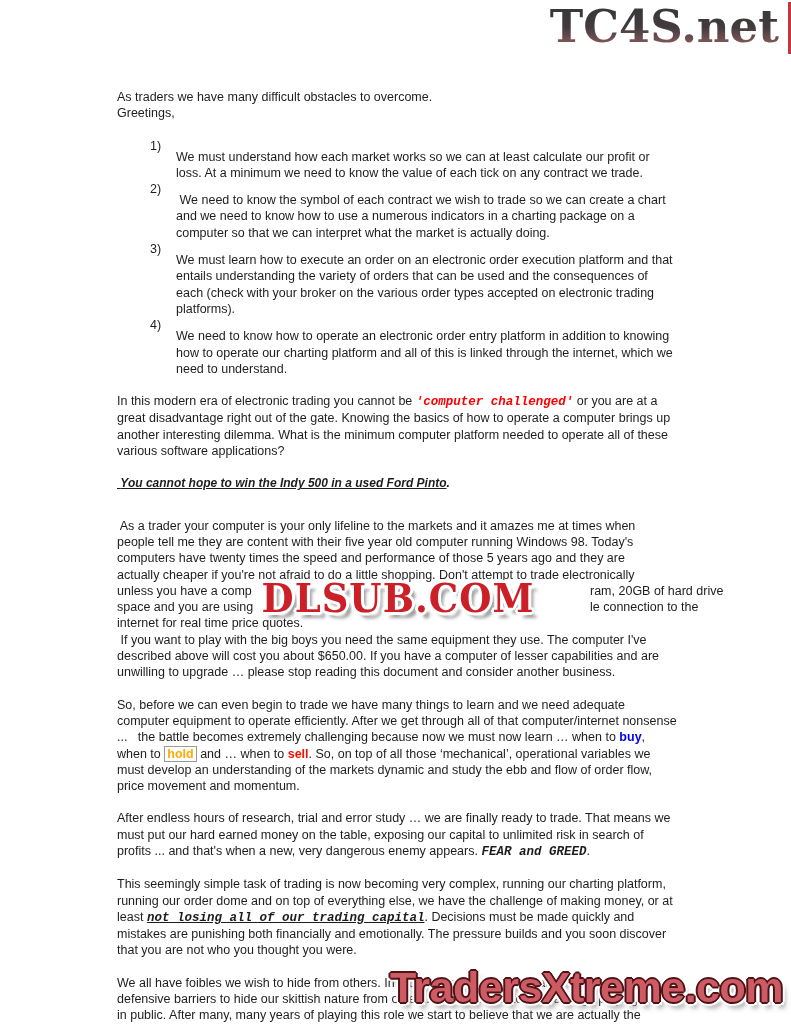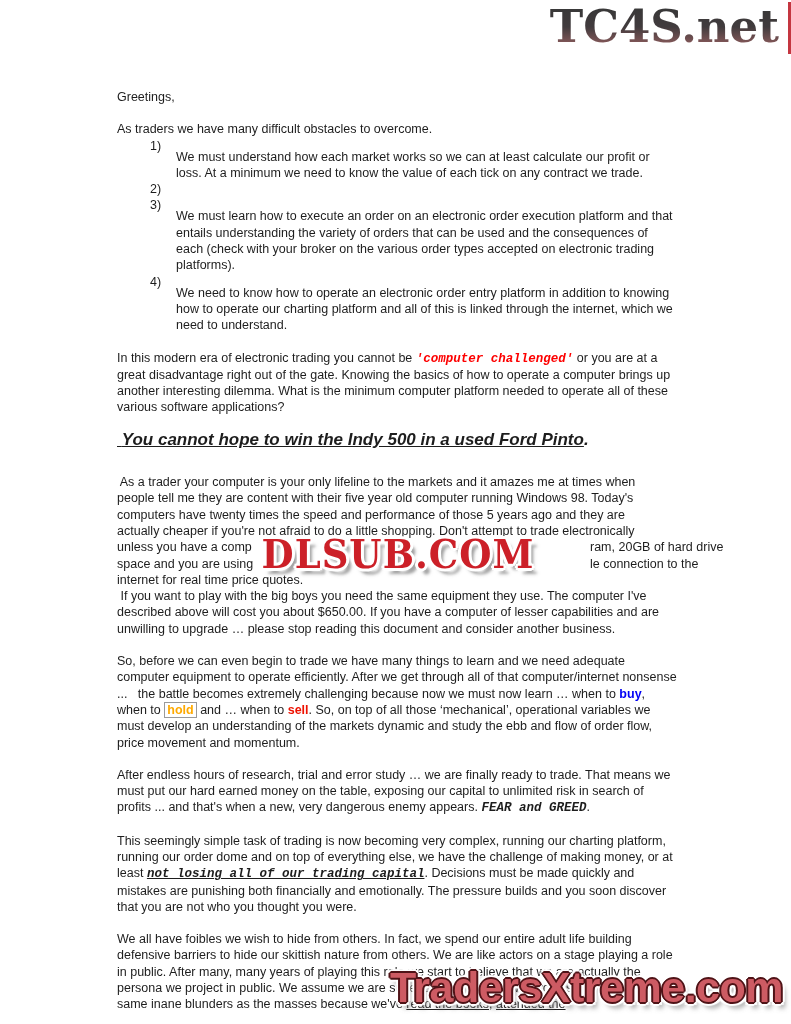--- a/index.html
+++ b/index.html
@@ -32,21 +32,21 @@
   }
 
   
   .doc{
     position:absolute;left:117px;top:89px;width:560px;
     font-size:12.5px;line-height:16.3px;color:#1d1d1d;
   }
   .para{white-space:pre-wrap;margin:0 0 16px 0;}
   .para.tight{margin-bottom:0;}
   .para.heading{
-    font-size:17px;font-weight:bold;font-style:italic;
+    font-size:12px;font-weight:bold;font-style:italic;
     margin-top:2px;margin-bottom:26px;
   }
   .list{margin:0 0 16px 0;}
   .list-item{display:flex;white-space:pre-wrap;}
   .num{flex:none;width:26px;margin-left:33px;}
   .item-text{flex:1;margin-top:11px;}
 
   
   .b{font-weight:bold;}
   .i{font-style:italic;font-family:Liberation Mono, monospace;}
@@ -94,25 +94,25 @@
   }
 </style>
 </head>
 <body>
 
 <div id="page">
   <div class="logo-top">TC4S.net</div>
   <div class="edge-strip"></div>
 
   <div class="doc">
+      <div class="para tight"><span>As traders we have many difficult obstacles to overcome.</span></div>
       <div class="para"><span>Greetings,</span></div>
-      <div class="para tight"><span>As traders we have many difficult obstacles to overcome.</span></div>
       <div class="list">
         <div class="list-item"><span class="num">1)</span><div class="item-text"><span>We must understand how each market works so we can at least calculate our profit or loss. At a minimum we need to know the value of each tick on any contract we trade.</span></div></div>
-        <div class="list-item"><span class="num">2)</span></div>
+        <div class="list-item"><span class="num">2)</span><div class="item-text"><span> We need to know the symbol of each contract we wish to trade so we can create a chart and we need to know how to use a numerous indicators in a charting package on a computer so that we can interpret what the market is actually doing.</span></div></div>
         <div class="list-item"><span class="num">3)</span><div class="item-text"><span>We must learn how to execute an order on an electronic order execution platform and that entails understanding the variety of orders that can be used and the consequences of each (check with your broker on the various order types accepted on electronic trading platforms).</span></div></div>
         <div class="list-item"><span class="num">4)</span><div class="item-text"><span>We need to know how to operate an electronic order entry platform in addition to knowing how to operate our charting platform and all of this is linked through the internet, which we need to understand.</span></div></div>
       </div>
       <div class="para"><span>In this modern era of electronic trading you cannot be </span><span class="c-red b i">'computer challenged'</span><span> or you are at a great disadvantage right out of the gate. Knowing the basics of how to operate a computer brings up another interesting dilemma. What is the minimum computer platform needed to operate all of these various software applications?</span></div>
       <div class="para heading"><span class="u"> You cannot hope to win the Indy 500 in a used Ford Pinto</span><span>.</span></div>
       <div class="para plines tight"><div class="line"><span> As a trader your computer is your only lifeline to the markets and it amazes me at times when</span></div><div class="line"><span>people tell me they are content with their five year old computer running Windows 98. Today's</span></div><div class="line"><span>computers have twenty times the speed and performance of those 5 years ago and they are</span></div><div class="line"><span>actually cheaper if you're not afraid to do a little shopping. Don't attempt to trade electronically</span></div><div class="line gapline"><span>unless you have a comp</span><span class="rfrag">ram, 20GB of hard drive</span></div><div class="line gapline"><span>space and you are using</span><span class="rfrag">le connection to the</span></div><div class="line"><span>internet for real time price quotes.</span></div><div class="watermark">DLSUB.COM</div></div>
       <div class="para"><span> If you want to play with the big boys you need the same equipment they use. The computer I've described above will cost you about $650.00. If you have a computer of lesser capabilities and are unwilling to upgrade … please stop reading this document and consider another business.</span></div>
       <div class="para"><span>So, before we can even begin to trade we have many things to learn and we need adequate computer equipment to operate efficiently. After we get through all of that computer/internet nonsense ...   the battle becomes extremely challenging because now we must now learn … when to </span><span class="c-blue b">buy</span><span>, when to </span><span class="c-orange b boxed">hold</span><span> and … when to </span><span class="c-sell b">sell</span><span>. So, on top of all those ‘mechanical’, operational variables we must develop an understanding of the markets dynamic and study the ebb and flow of order flow, price movement and momentum.</span></div>
       <div class="para"><span>After endless hours of research, trial and error study … we are finally ready to trade. That means we must put our hard earned money on the table, exposing our capital to unlimited risk in search of  profits ... and that's when a new, very dangerous enemy appears. </span><span class="b i">FEAR and GREED</span><span>.</span></div>
       <div class="para"><span>This seemingly simple task of trading is now becoming very complex, running our charting platform, running our order dome and on top of everything else, we have the challenge of making money, or at least </span><span class="b i u">not losing all of our trading capital</span><span>. Decisions must be made quickly and mistakes are punishing both financially and emotionally. The pressure builds and you soon discover that you are not who you thought you were.</span></div>

